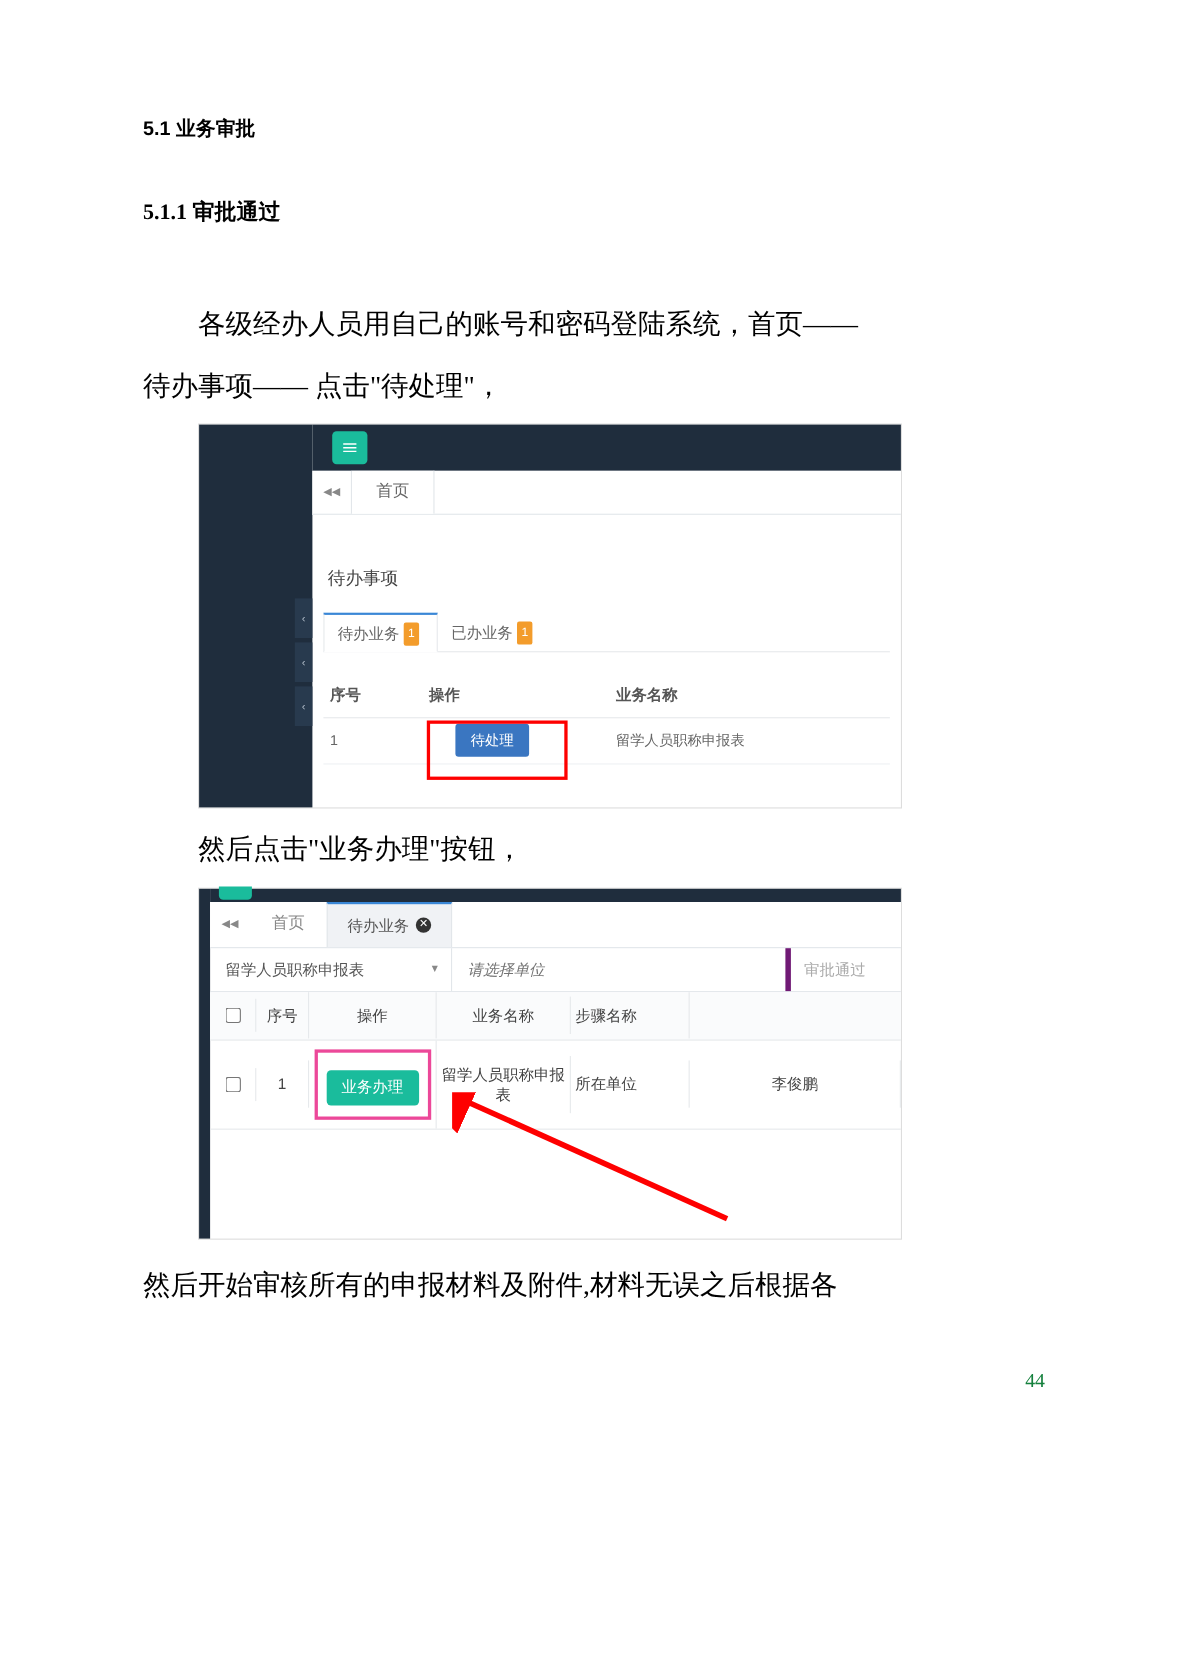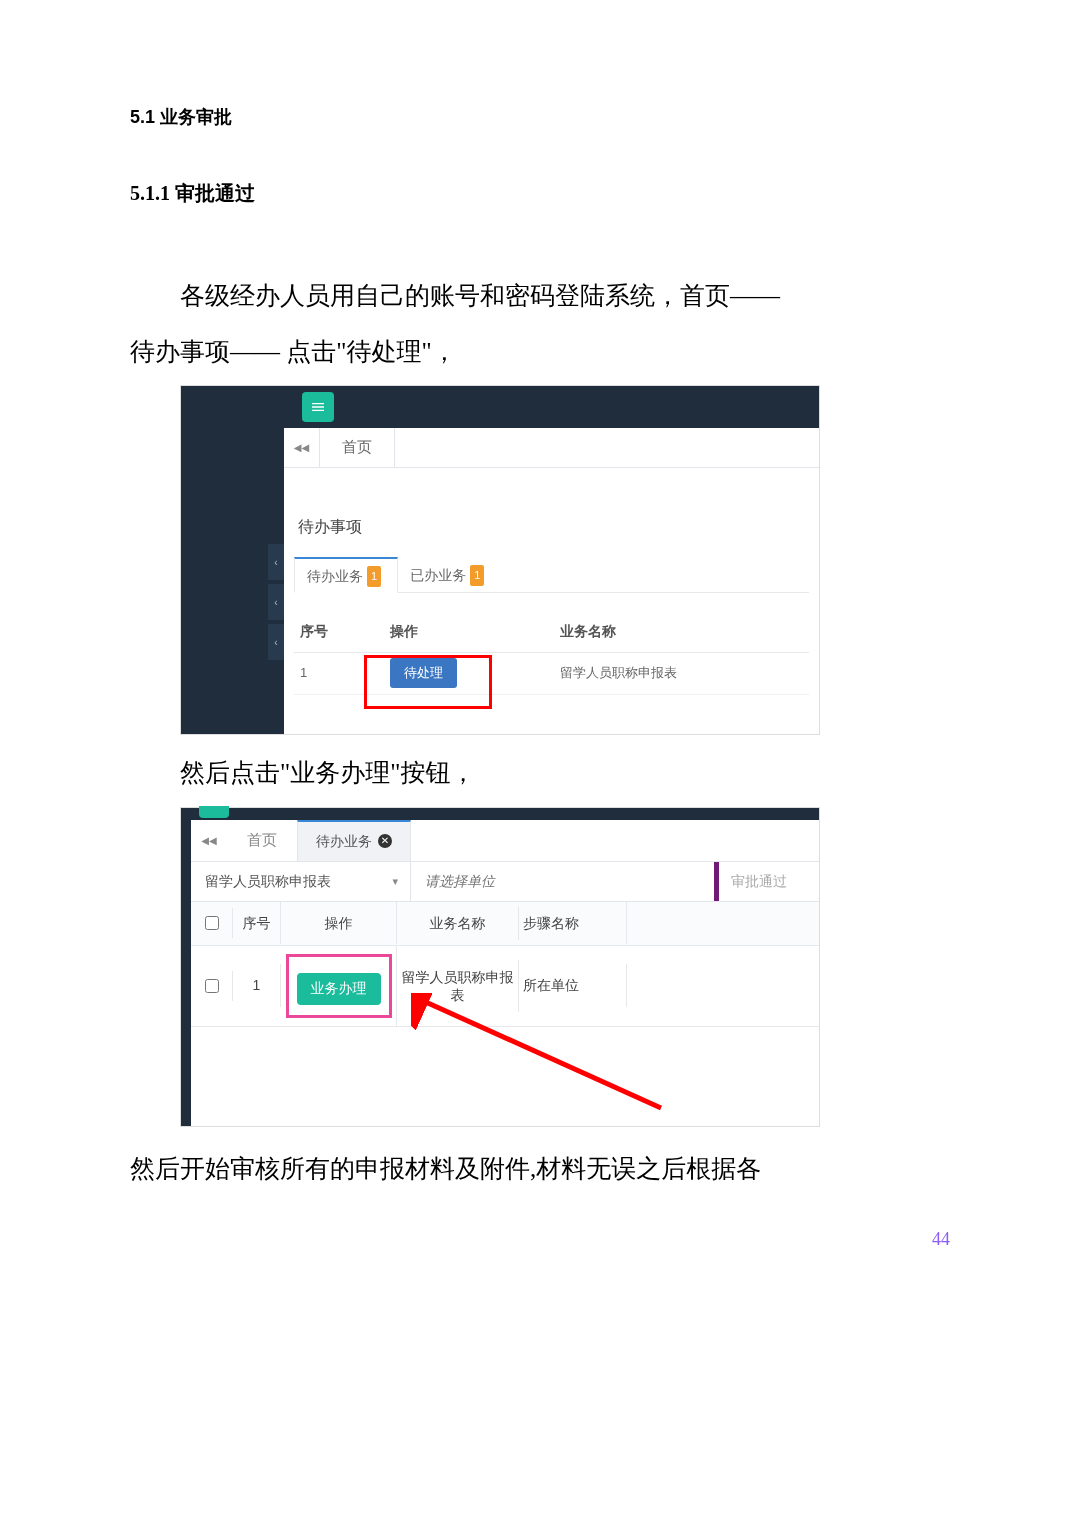--- a/index.html
+++ b/index.html
@@ -183,20 +183,21 @@
     background: #3a76c1;
     color: #fff;
     border: none;
     padding: 6px 14px;
     border-radius: 3px;
     font-size: 13px;
     font-family: inherit;
   }
   .s1-redbox1 {
     position: relative;
+    margin-left: 24px;
   }
   .s1-redbox1::after {
     content: "";
     position: absolute;
     left: -26px; top: -10px;
     width: 122px; height: 48px;
     border: 3px solid #fe0000;
     pointer-events: none;
   }
 
@@ -363,22 +364,22 @@
     left: 230px;
     top: 185px;
     width: 260px;
     height: 120px;
     pointer-events: none;
   }
 
   .pagenum {
     text-align: right;
     font-size: 18px;
-    color: #8b5cf6;
-    margin-top: 30px;
+    color: #15803d;
+    margin-top: 46px;
     font-family: "SimSun", serif;
   }
 </style>
 </head>
 <body>
 
 <div class="heading-section">5.1 业务审批</div>
 <div class="heading-sub">5.1.1 审批通过</div>
 
 <p class="para">各级经办人员用自己的账号和密码登陆系统，首页——</p>
@@ -468,20 +469,21 @@
             <input type="checkbox" style="">
           </div>
         <div class="s2-c0">1</div>
         <div class="s2-c1">
           <span class="s2-redbox">
             <button class="s2-btn-handle">业务办理</button>
           </span>
         </div>
         <div class="s2-c2">留学人员职称申报表</div>
         <div class="s2-c3">所在单位</div>
+        <div class="s2-c4">李俊鹏</div>
       </div>
     </div>
   </div>
   <svg class="s2-arrow" viewBox="0 0 260 120">
     <defs>
       <marker id="ah" markerWidth="16" markerHeight="12" refX="2" refY="6" orient="auto">
         <path d="M0,0 L16,6 L0,12 Z" fill="#fe0000"></path>
       </marker>
     </defs>
     <line x1="250" y1="115" x2="8" y2="6" stroke="#fe0000" stroke-width="5" marker-end="url(#ah)"></line>

